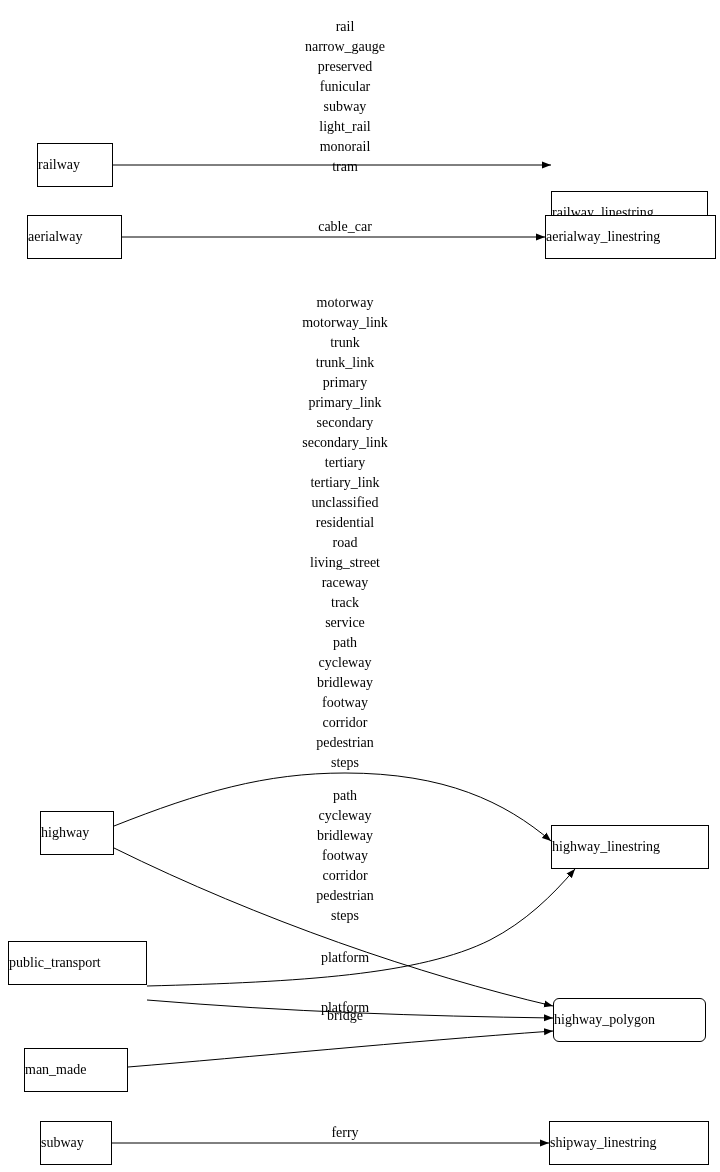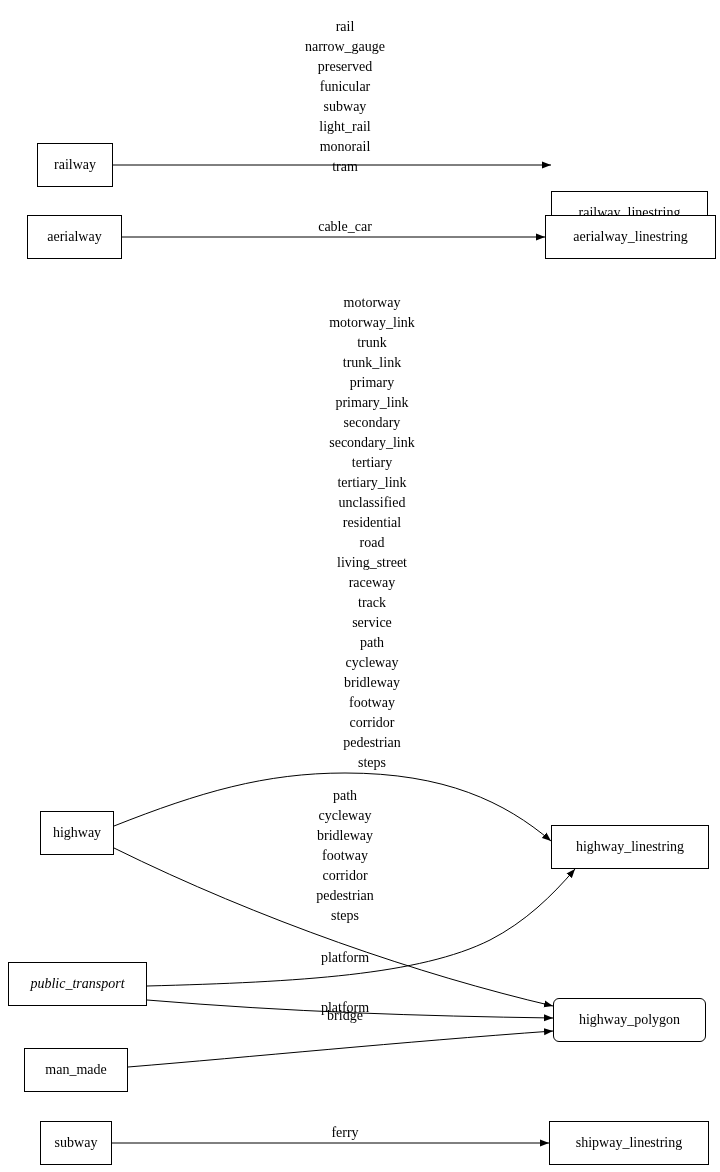--- a/index.html
+++ b/index.html
@@ -17,21 +17,21 @@
     position: absolute;
     left: 0; top: 0;
     width: 720px; height: 1172px;
   }
   .node {
     position: absolute;
     border: 1px solid #000000;
     background: #ffffff;
     display: flex;
     align-items: center;
-    justify-content: center;
+    justify-content: flex-start;
     text-align: center;
     box-sizing: border-box;
   }
   .edge-label {
     position: absolute;
     text-align: center;
     white-space: pre-line;
     line-height: 20px;
     transform: translateX(-50%);
   }
@@ -61,21 +61,21 @@
 narrow_gauge
 preserved
 funicular
 subway
 light_rail
 monorail
 tram</div>
 
   <div class="edge-label" style="left:345px; top:217px;">cable_car</div>
 
-  <div class="edge-label" style="left:345px; top:293px;margin-left:27px;">motorway
+  <div class="edge-label" style="left:345px; top:293px;">motorway
 motorway_link
 trunk
 trunk_link
 primary
 primary_link
 secondary
 secondary_link
 tertiary
 tertiary_link
 unclassified
@@ -126,21 +126,21 @@
   </div>
 
   <div class="node" style="left:40px; top:811px; width:74px; height:44px;">
     <span>highway</span>
   </div>
 
   <div class="node" style="left:551px; top:825px; width:158px; height:44px;">
     <span>highway_linestring</span>
   </div>
 
-  <div class="node" style="left:8px; top:962px; width:139px; height:44px;font-style:italic;">
+  <div class="node" style="left:8px; top:941px; width:139px; height:44px;">
     <span>public_transport</span>
   </div>
 
   <div class="node" style="left:553px; top:998px; width:153px; height:44px;border-radius:6px;">
     <span>highway_polygon</span>
   </div>
 
   <div class="node" style="left:24px; top:1048px; width:104px; height:44px;">
     <span>man_made</span>
   </div>

